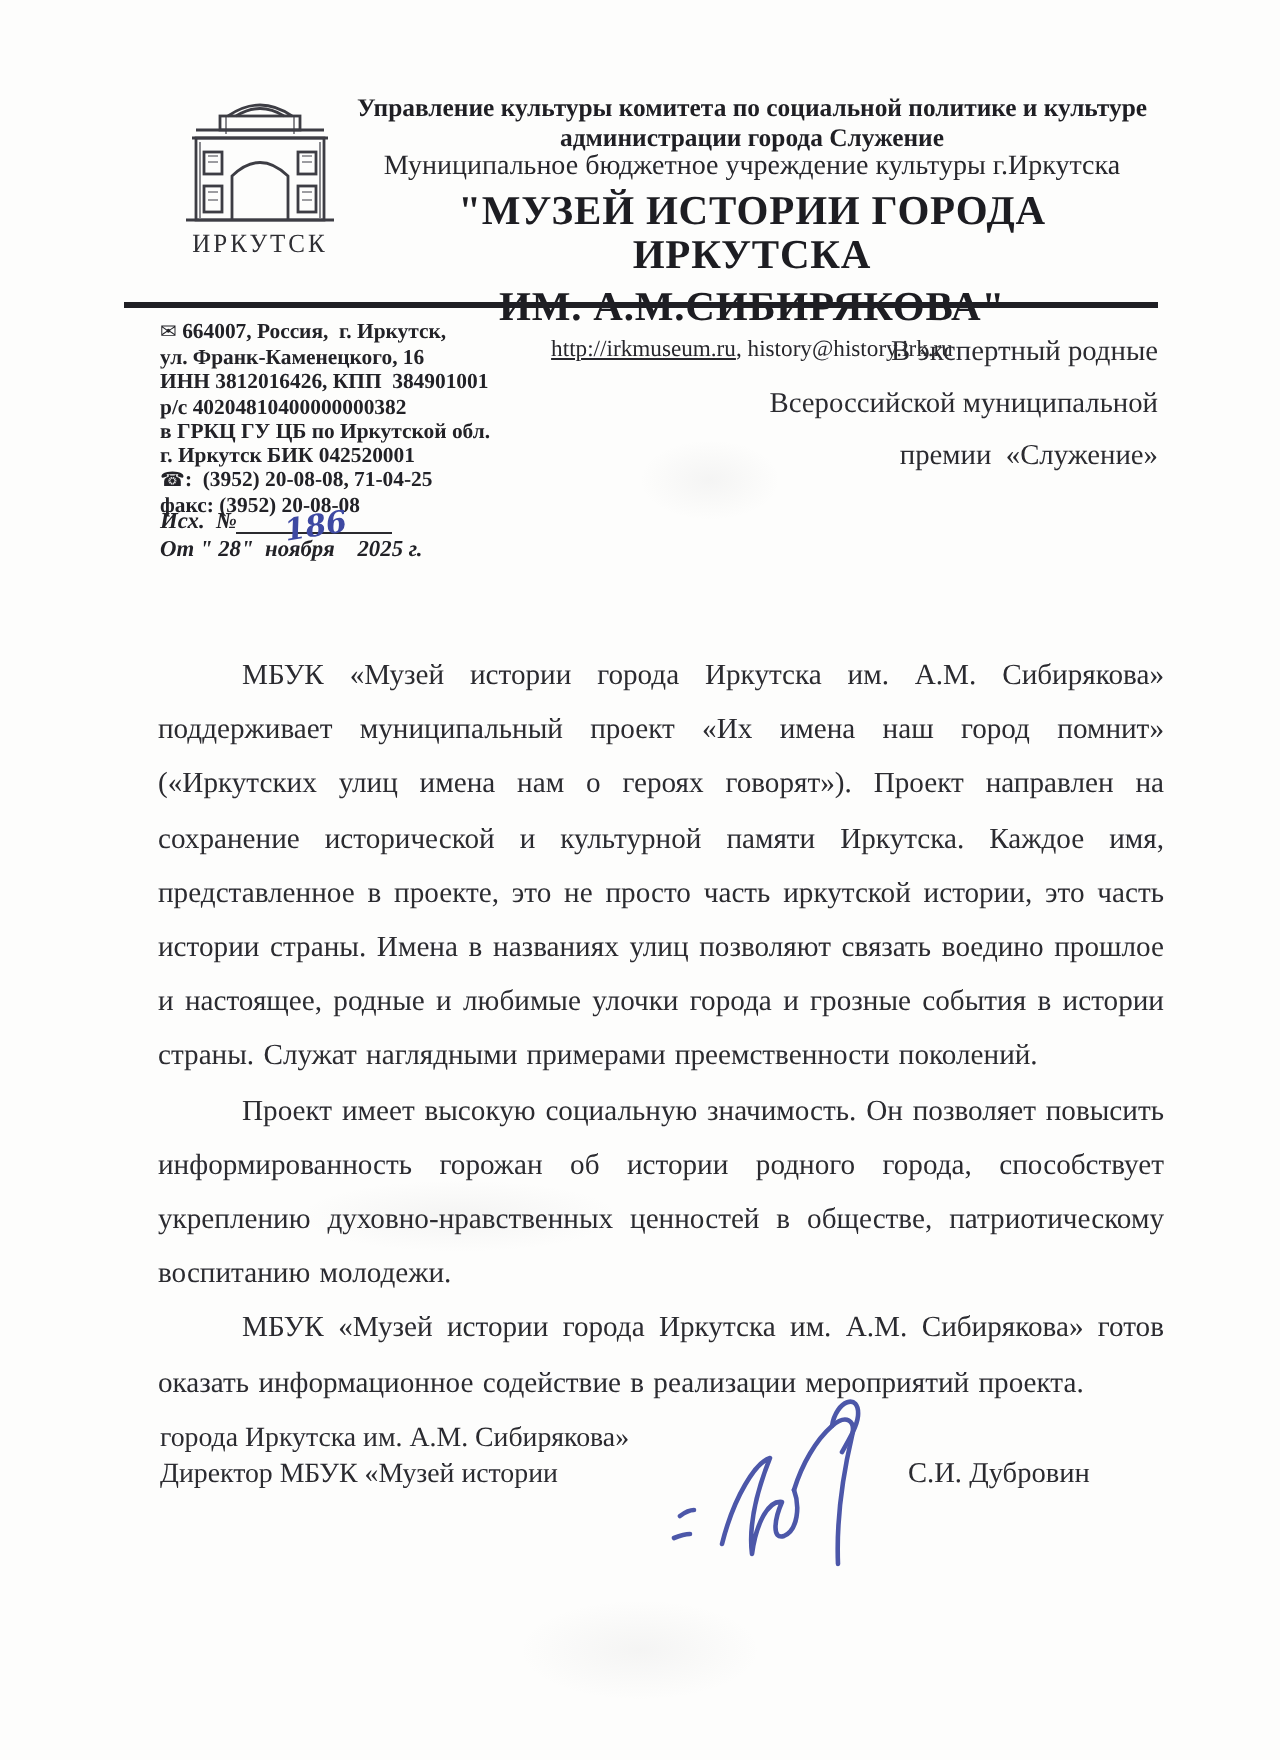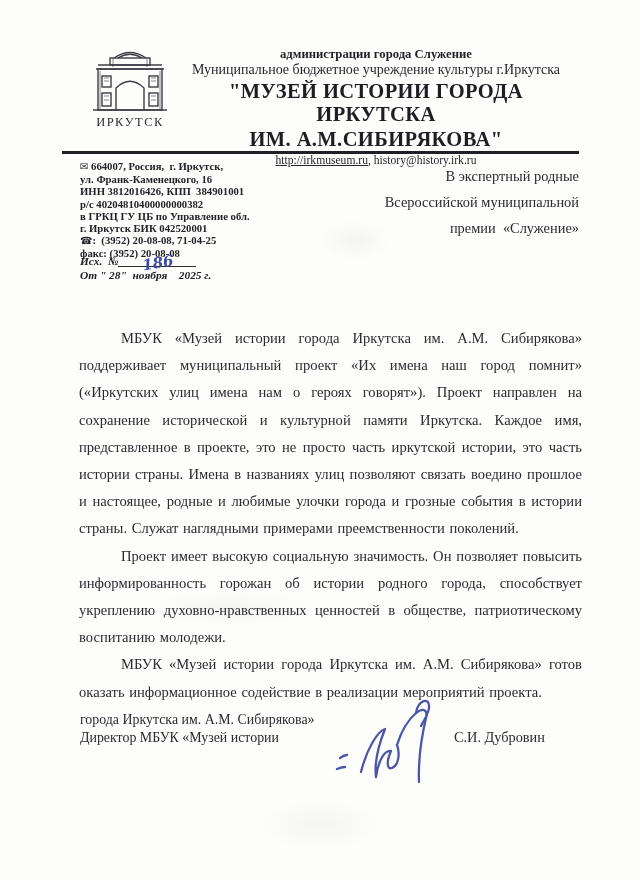--- a/index.html
+++ b/index.html
@@ -85,35 +85,36 @@
       </g>
       <g fill="none" stroke="#3d3d44" stroke-width="0.6">
         <path d="M12 25 V63 M72 25 V63 M25 21 V12 M59 21 V12"></path>
         <path d="M16 32 h5 M16 35 h5 M63 32 h5 M63 35 h5 M16 50 h5 M16 54 h5 M63 50 h5 M63 54 h5"></path>
       </g>
     </svg>
     <div class="logo-caption">ИРКУТСК</div>
   </div>
 
   <div class="header-text">
+    <div class="dept">Управление культуры комитета по социальной политике и культуре</div>
     <div class="dept">администрации города Служение</div>
     <div class="org-type">Муниципальное бюджетное учреждение культуры г.Иркутска</div>
     <div class="museum-title">"МУЗЕЙ ИСТОРИИ ГОРОДА ИРКУТСКА</div>
     <div class="museum-title">ИМ. А.М.СИБИРЯКОВА"</div>
     <div class="url-line"><span class="site">http://irkmuseum.ru</span><span>, </span><span>history@history.irk.ru</span></div>
   </div>
 
   <div class="rule"></div>
 
   <div class="addr">
     <div><span class="glyph-icon">✉</span> <span>664007, Россия,&nbsp; г. Иркутск,</span></div>
     <div>ул. Франк-Каменецкого, 16</div>
     <div>ИНН 3812016426, КПП&nbsp; 384901001</div>
     <div>р/с 40204810400000000382</div>
-    <div>в ГРКЦ ГУ ЦБ по Управление обл.</div>
+    <div>в ГРКЦ ГУ ЦБ по Иркутской обл.</div>
     <div>г. Иркутск БИК 042520001</div>
     <div><span class="glyph-icon">☎</span><span>:&nbsp; (3952) 20-08-08, 71-04-25</span></div>
     <div>факс: (3952) 20-08-08</div>
   </div>
 
   <div class="outgoing">
     <span>Исх.&nbsp; №</span><span class="number-slot"><span class="handwritten">186</span></span>
   </div>
   <div class="date-line">От " 28"&nbsp; ноября&nbsp;&nbsp;&nbsp; 2025 г.</div>
 

